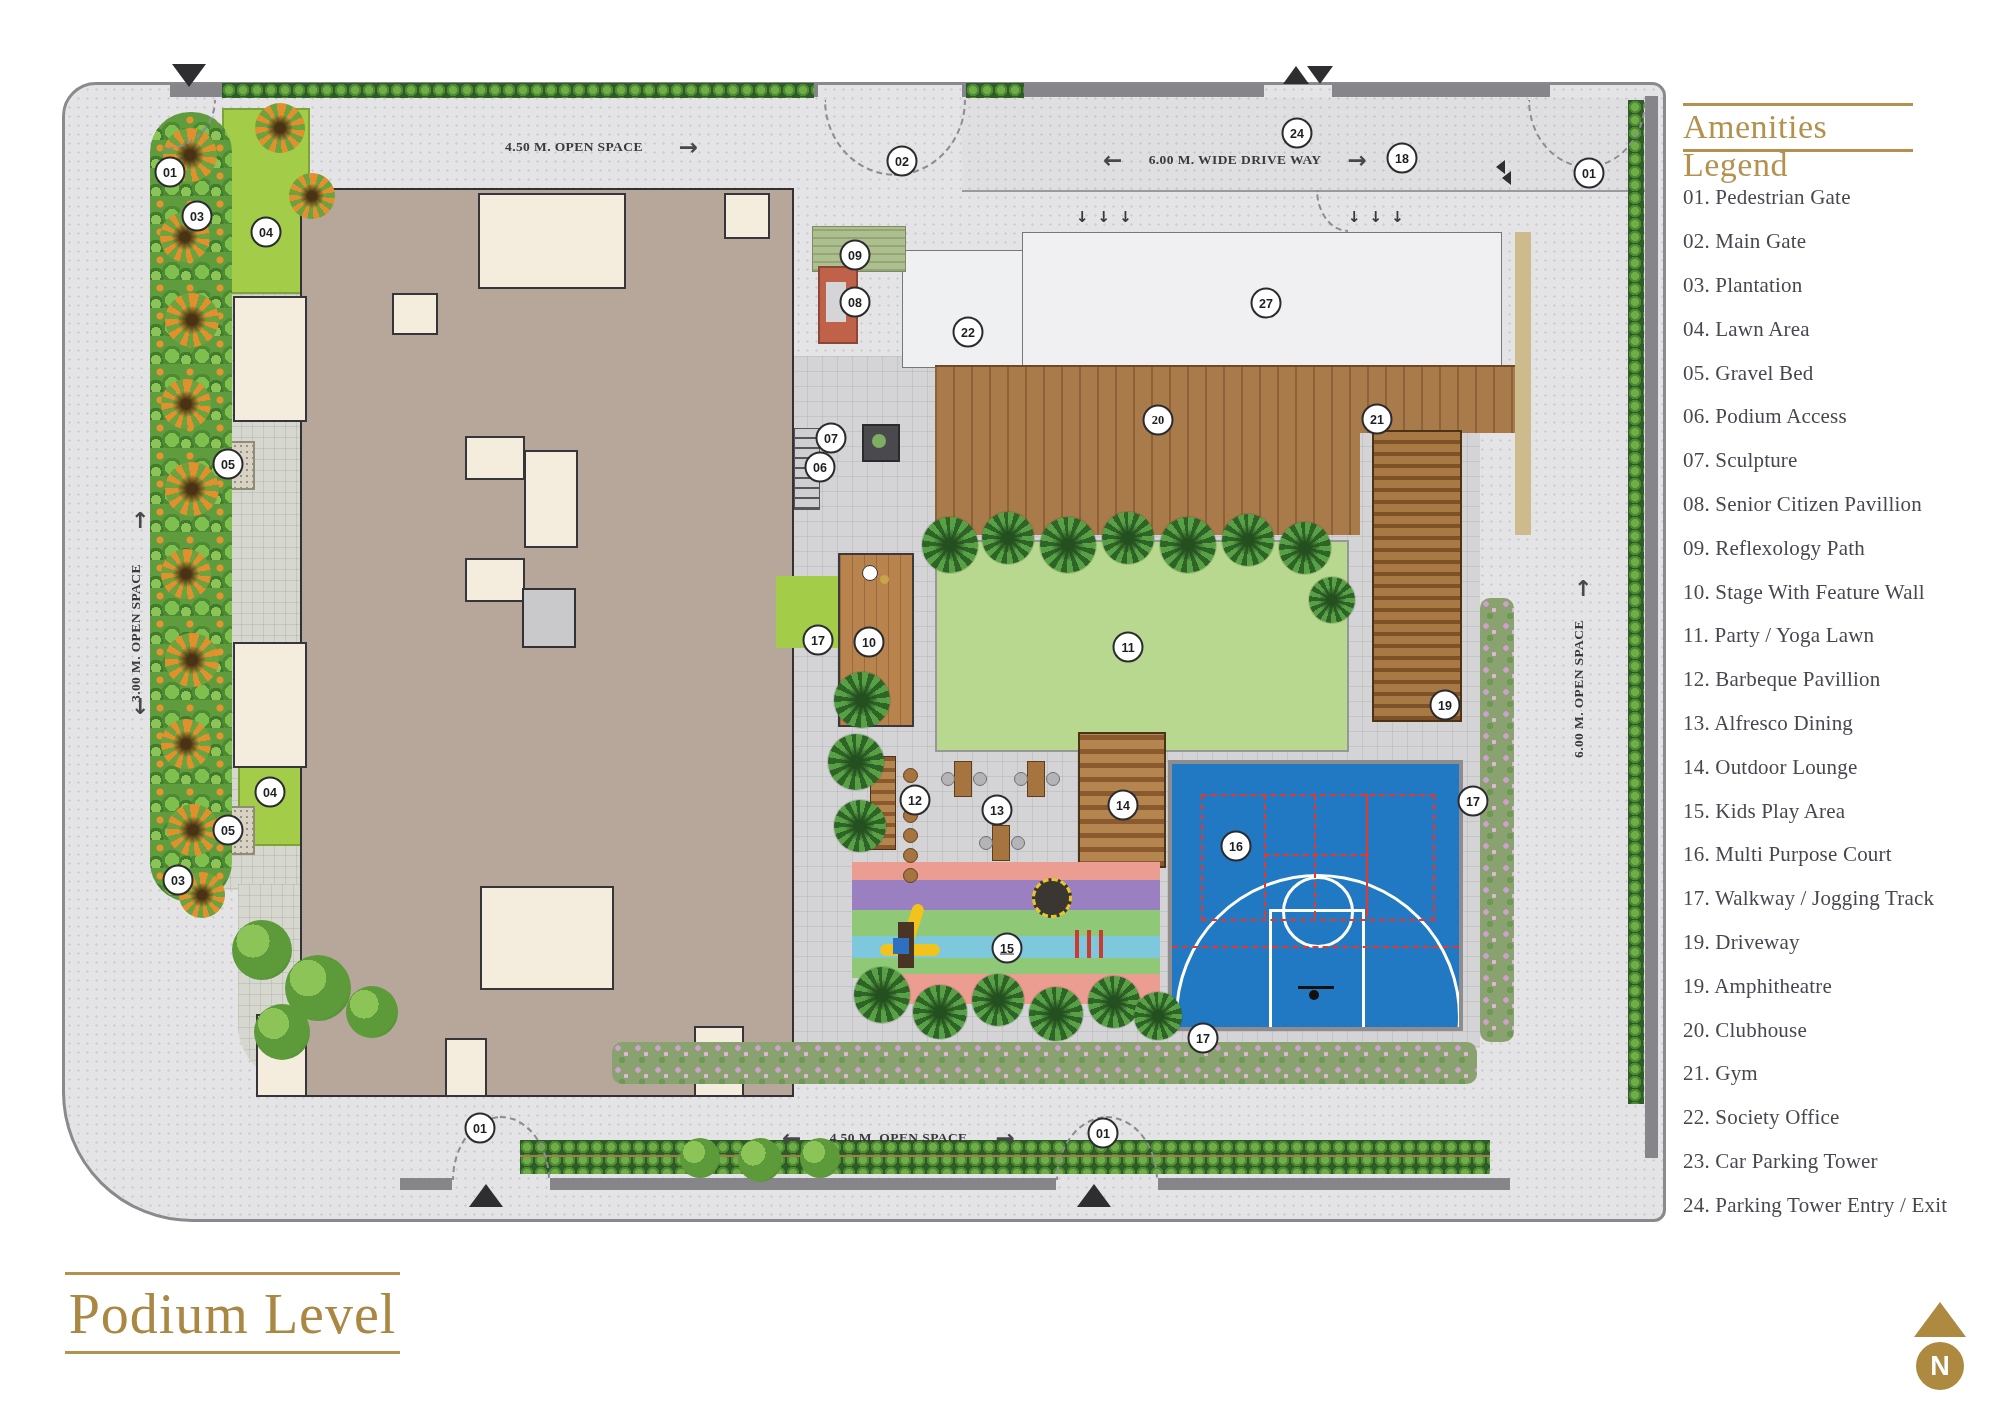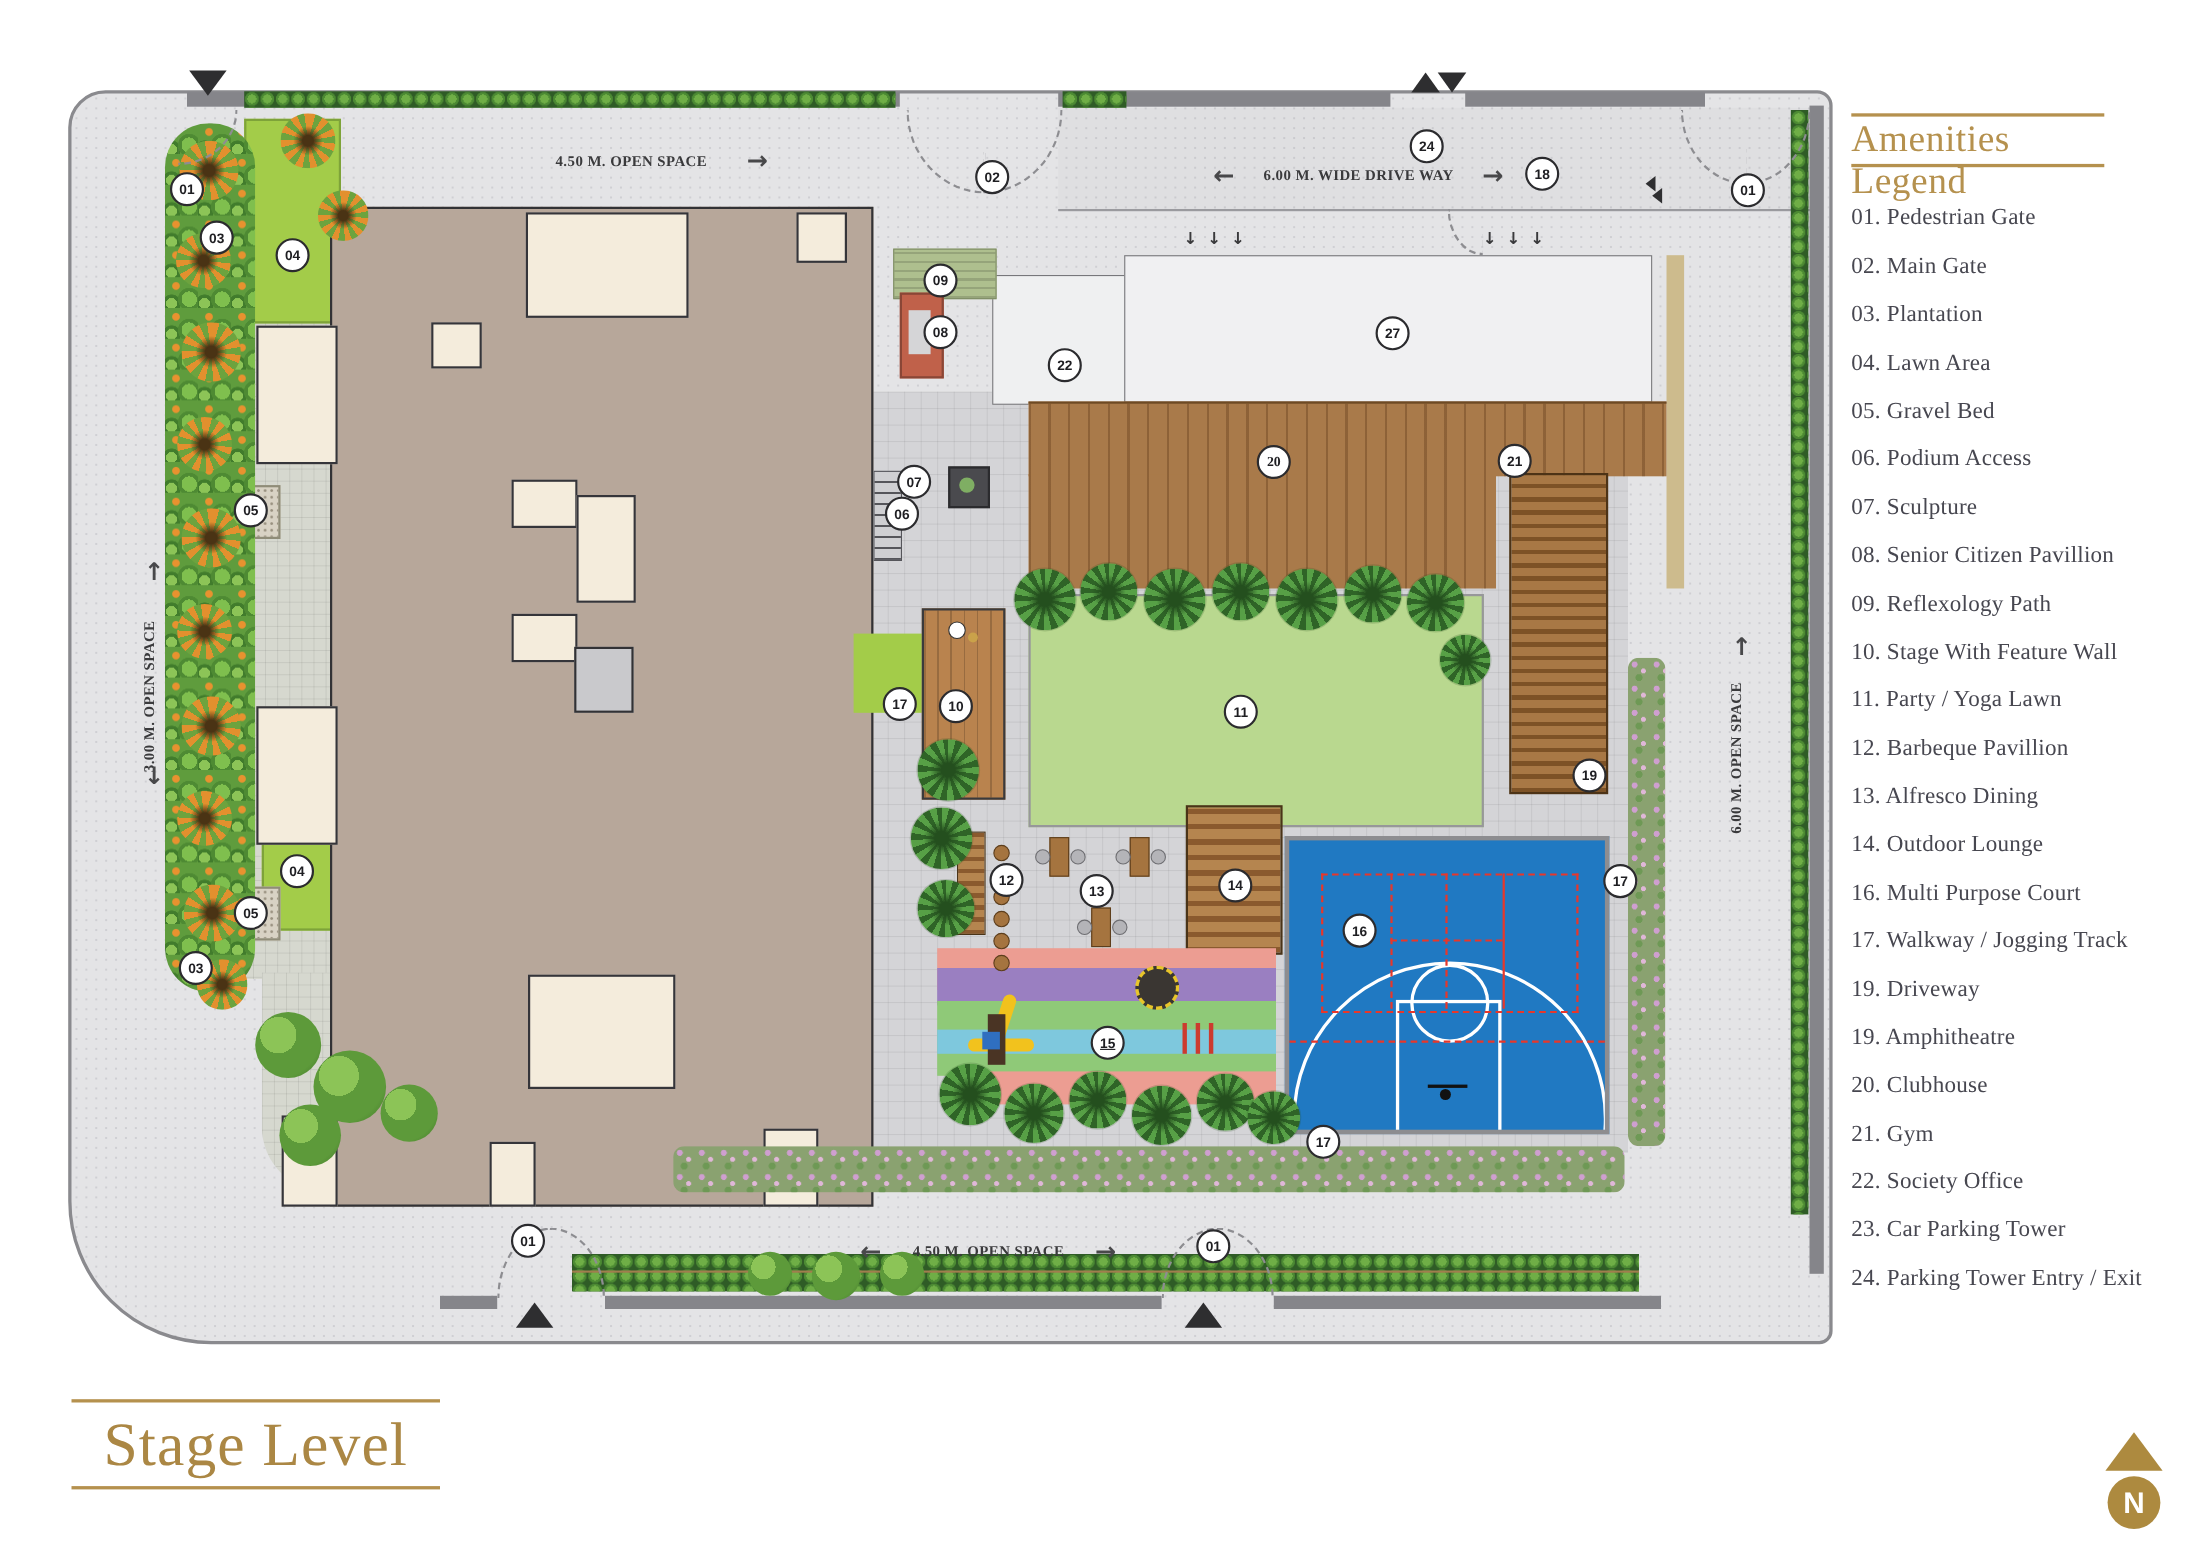--- a/index.html
+++ b/index.html
@@ -216,33 +216,34 @@
       <div class="legend-item">05. Gravel Bed</div>
       <div class="legend-item">06. Podium Access</div>
       <div class="legend-item">07. Sculpture</div>
       <div class="legend-item">08. Senior Citizen Pavillion</div>
       <div class="legend-item">09. Reflexology Path</div>
       <div class="legend-item">10. Stage With Feature Wall</div>
       <div class="legend-item">11. Party / Yoga Lawn</div>
       <div class="legend-item">12. Barbeque Pavillion</div>
       <div class="legend-item">13. Alfresco Dining</div>
       <div class="legend-item">14. Outdoor Lounge</div>
+      <div class="legend-item">15. Kids Play Area</div>
       <div class="legend-item">16. Multi Purpose Court</div>
       <div class="legend-item">17. Walkway / Jogging Track</div>
       <div class="legend-item">19. Driveway</div>
       <div class="legend-item">19. Amphitheatre</div>
       <div class="legend-item">20. Clubhouse</div>
       <div class="legend-item">21. Gym</div>
       <div class="legend-item">22. Society Office</div>
       <div class="legend-item">23. Car Parking Tower</div>
       <div class="legend-item">24. Parking Tower Entry / Exit</div>
     </div>
 
   <div class="abs gold-line" style="left:65px;top:1272px;width:335px;height:2.5px;"></div>
-  <div class="abs" id="plan-title" style="left:65px;top:1282px;width:335px;text-align:center;">Stage Level</div>
+  <div class="abs" id="plan-title" style="left:65px;top:1282px;width:335px;text-align:center;">Podium Level</div>
   <div class="abs gold-line" style="left:65px;top:1351px;width:335px;height:2.5px;"></div>
 
   <div class="abs" style="left:1914px;top:1302px;width:0;height:0;border-left:26px solid transparent;border-right:26px solid transparent;border-bottom:35px solid #ad8a3f;"></div>
   <div class="abs" id="compass-n" style="left:1916px;top:1342px;width:48px;height:48px;border-radius:50%;background:#ad8a3f;">N</div>
 
 <div class="badge" style="left: 170px; top: 172px;">01</div>
     <div class="badge" style="left: 197px; top: 216px;">03</div>
     <div class="badge" style="left: 266px; top: 232px;">04</div>
     <div class="badge" style="left: 902px; top: 161px;">02</div>
     <div class="badge" style="left: 1297px; top: 133px;">24</div>

